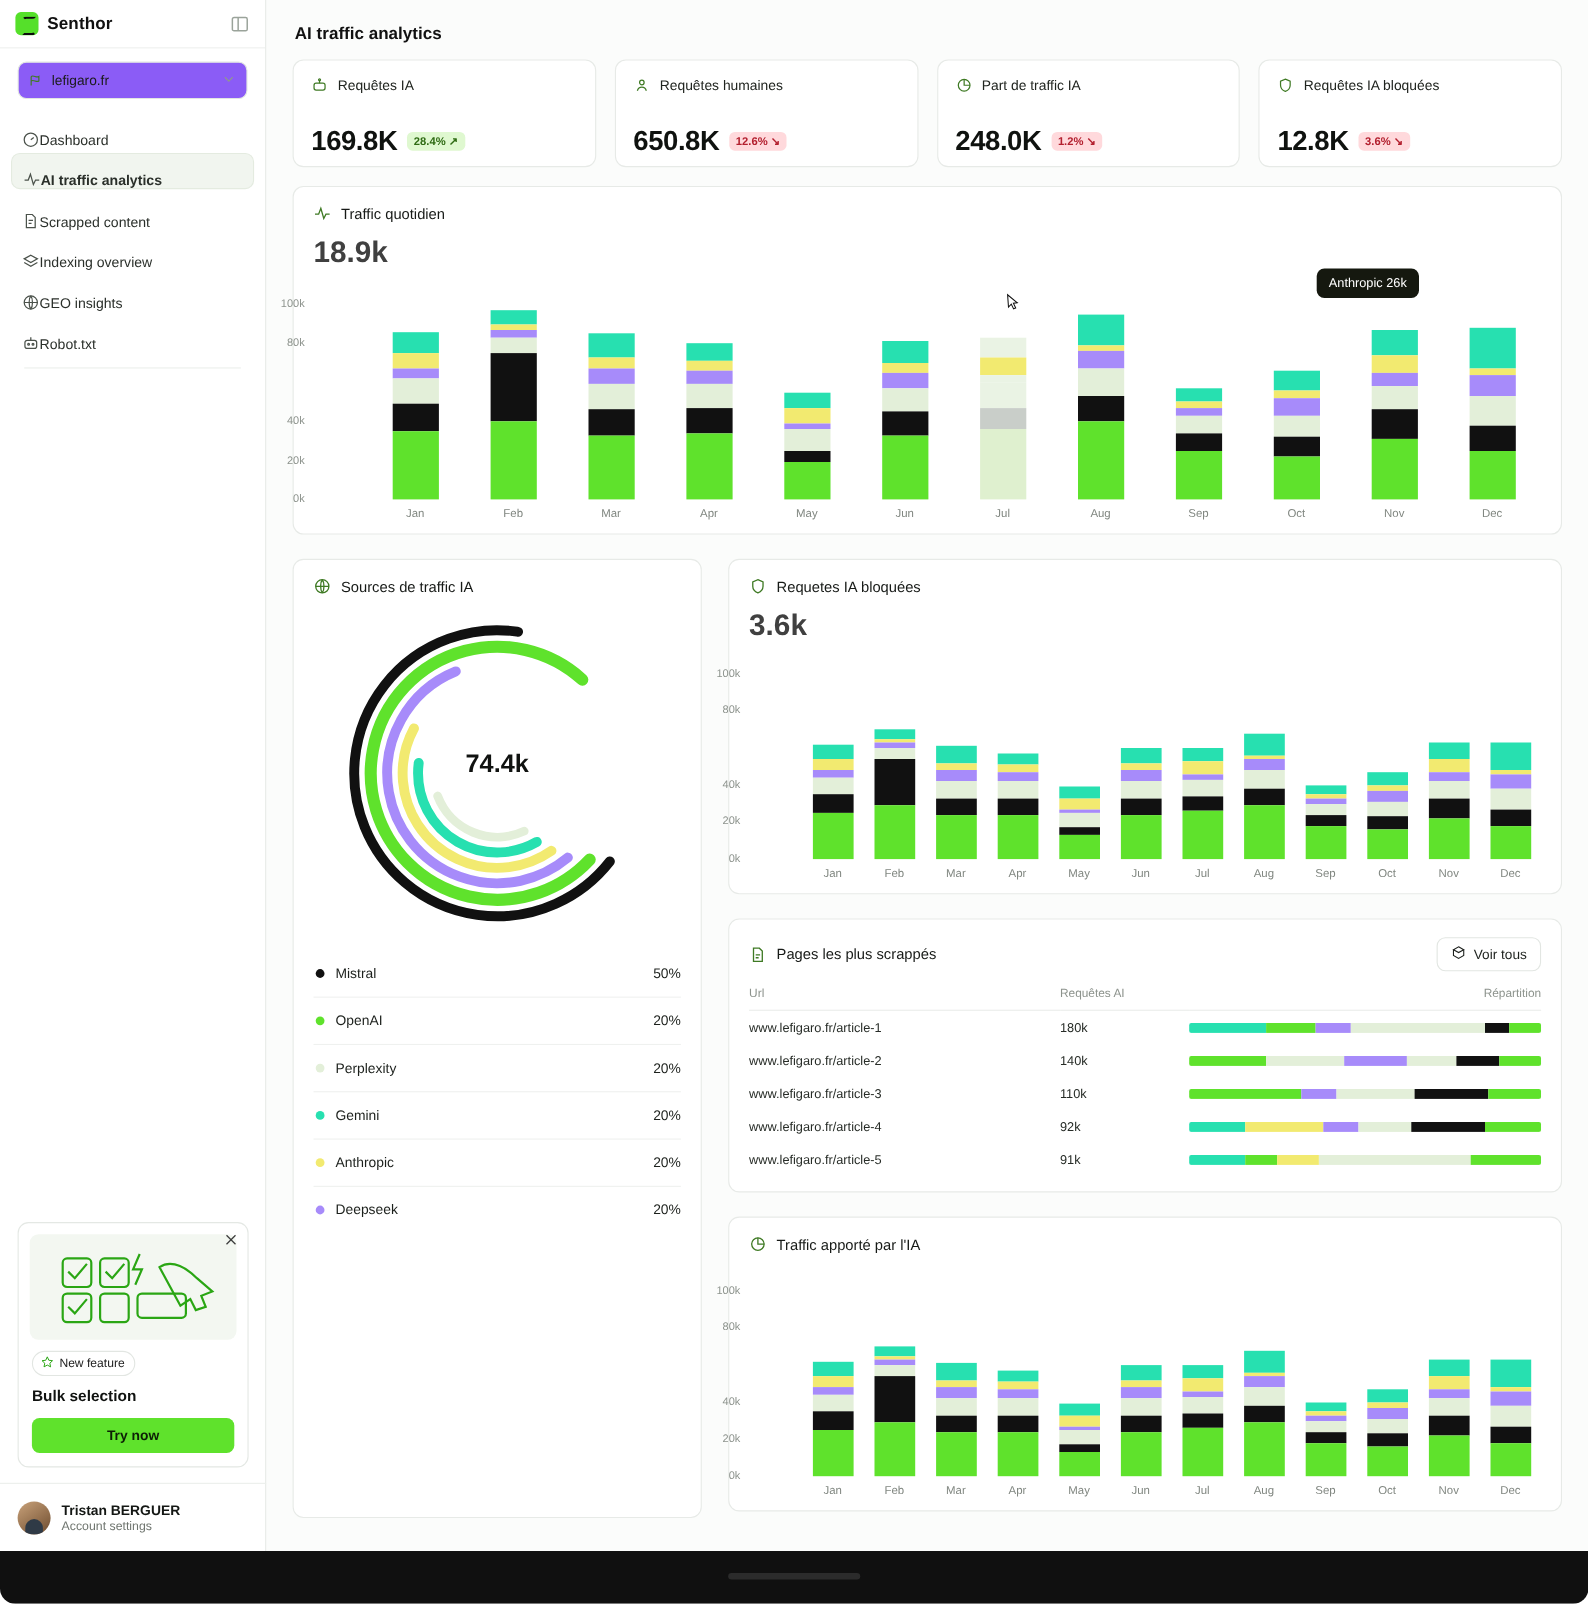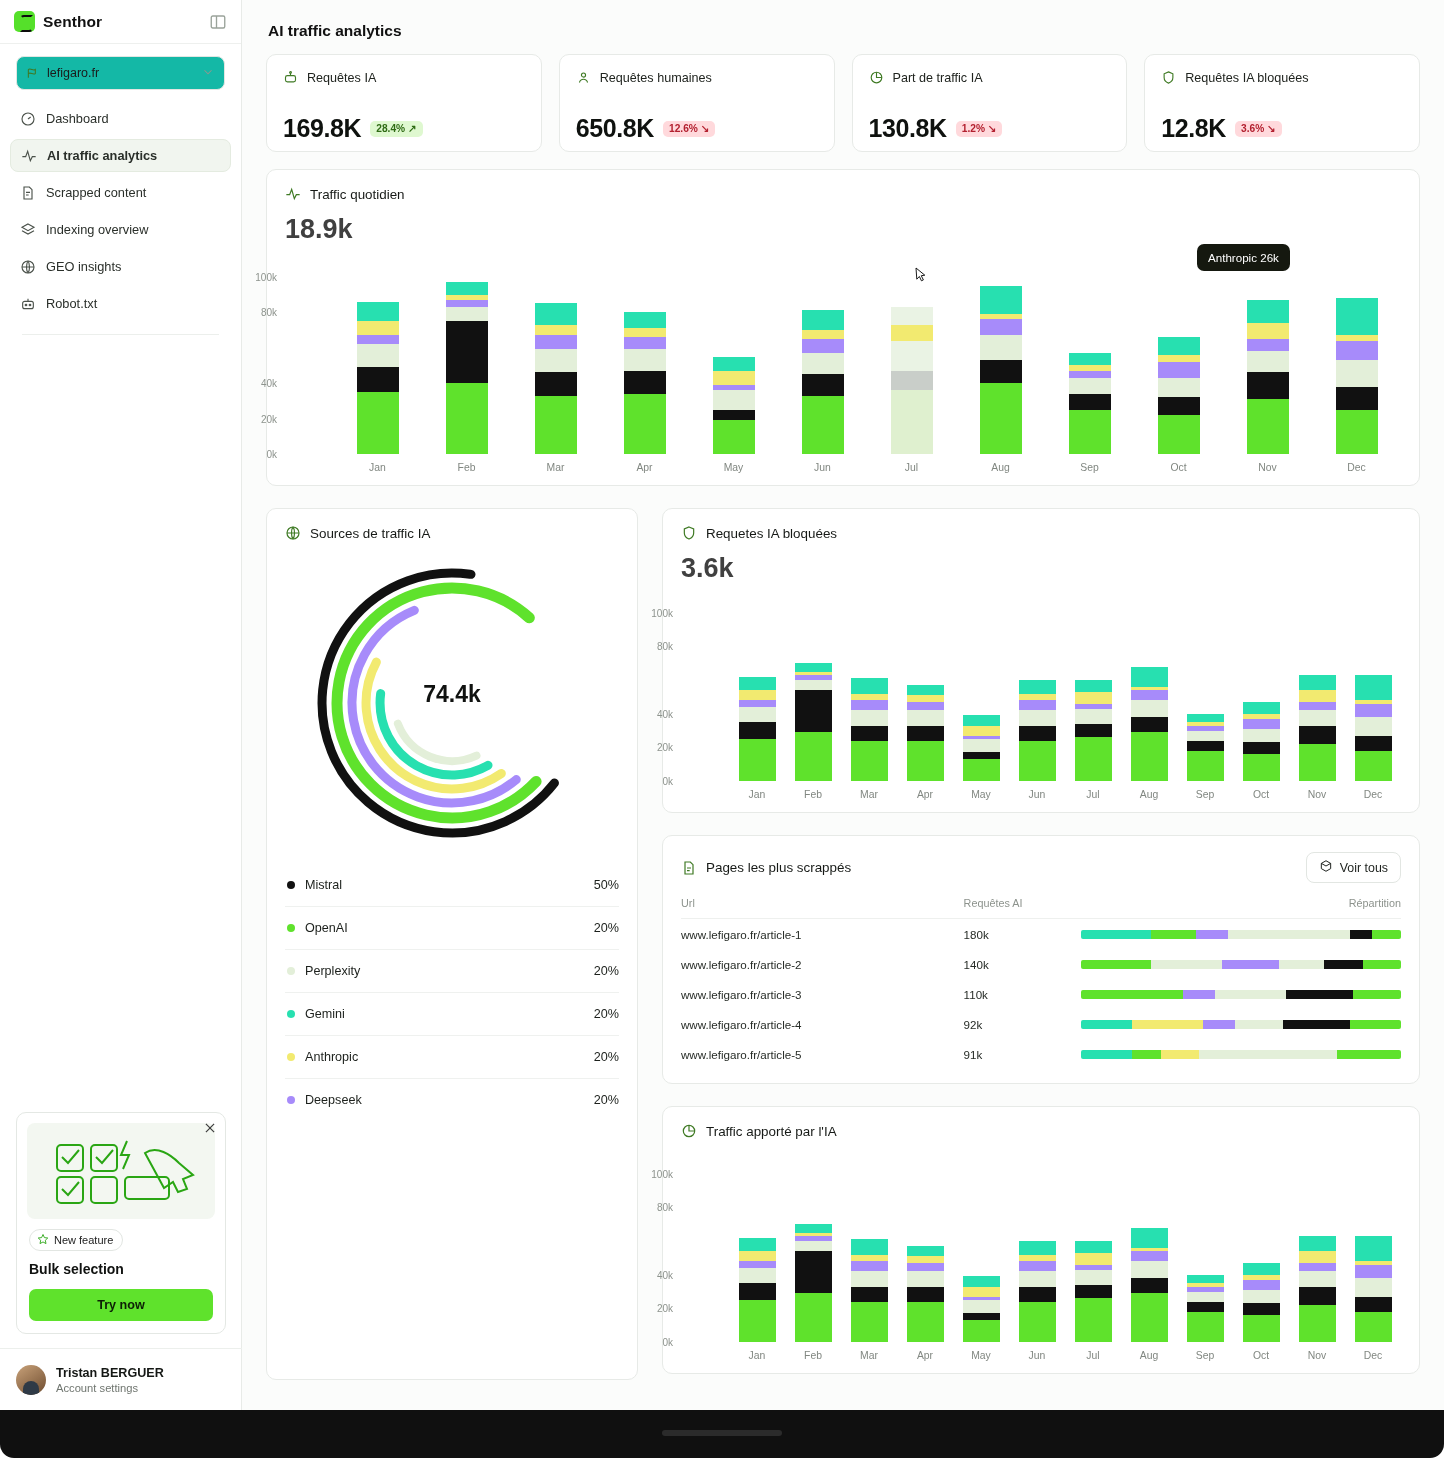--- a/index.html
+++ b/index.html
@@ -71,31 +71,30 @@
     margin: 12px 16px 10px 16px;
     height: 34px;
     border: 1px solid #e2e6e2;
     border-radius: 8px;
     display: flex;
     align-items: center;
     padding: 2px 9px;
     gap: 7px;
     font-size: 12.5px;
     color: #1b1b1b;
-    background: #14b8a6;
+    background: #8b5cf6;
     justify-content: space-between;
   }
   .site-ico { width: 14px; height: 14px; color: #3f7a24; }
   .site-chev { margin-left: auto; color: #8f978f; }
 
   .nav { padding: 2px 10px 0 10px; }
   .nav-item {
     display: flex;
-    align-items: center;
-    gap: 10px;
+    align-items: flex-end;
     height: 33px;
     padding: 0 10px;
     border-radius: 8px;
     font-size: 12.8px;
     color: #2a2f2a;
     margin-bottom: 4px;
   }
   .nav-item.active {
     background: #f1f5ef;
     border: 1px solid #e4ebe0;
@@ -489,21 +488,21 @@
         <div class="card-head">
           <span class="kpi-ico">
             <svg viewBox="0 0 24 24" width="15" height="15" fill="none" stroke="currentColor" stroke-width="1.8">
                   <circle cx="12" cy="12" r="8.5"></circle>
                   <path d="M12 3.5v8.5h8.5"></path>
                 </svg>
           </span>
           <span class="kpi-label">Part de traffic IA</span>
         </div>
         <div class="kpi-row">
-          <span class="kpi-value">130.8K</span>
+          <span class="kpi-value">248.0K</span>
           <span class="chip down"><span>1.2%</span> <span>↘</span></span>
         </div>
       </div>
       <div class="card kpi">
         <div class="card-head">
           <span class="kpi-ico">
             <svg viewBox="0 0 24 24" width="15" height="15" fill="none" stroke="currentColor" stroke-width="1.8">
                   <path d="M12 3l7 3v6c0 4.5-3 7.5-7 9-4-1.5-7-4.5-7-9V6z"></path>
                 </svg>
           </span>

